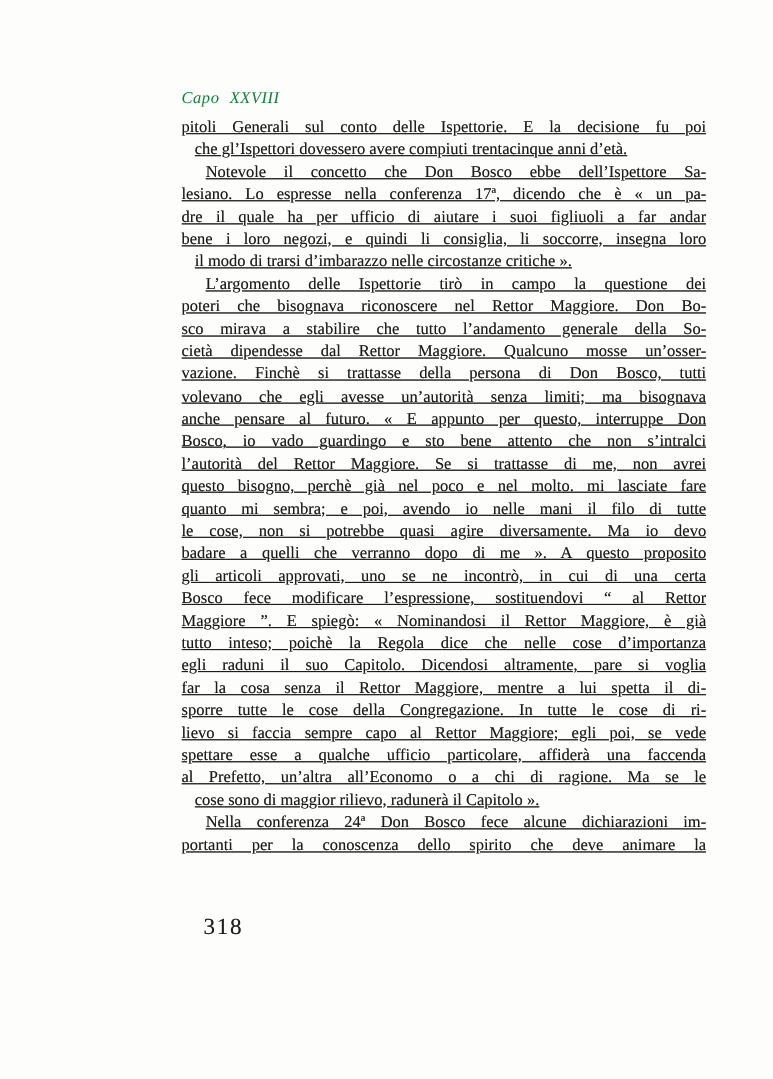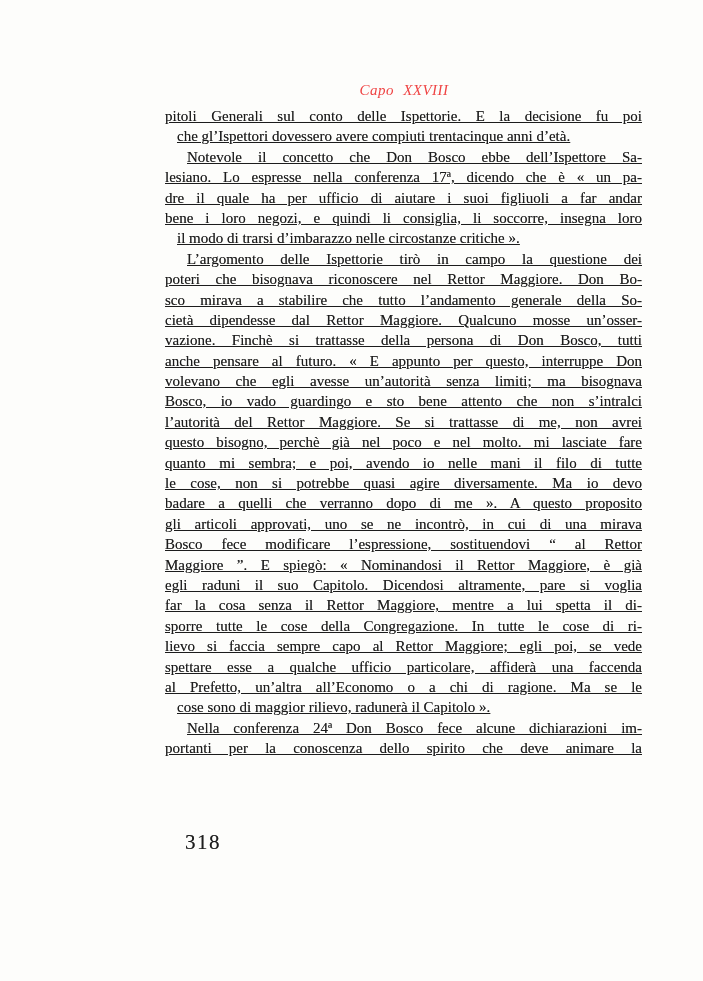--- a/index.html
+++ b/index.html
@@ -14,26 +14,26 @@
     background: #fdfdfb;
     color: #1c1c1c;
     font-family: "Liberation Serif", "DejaVu Serif", serif;
     overflow: hidden;
   }
   .running-header {
     position: absolute;
     top: 82px;
     left: 165px;
     width: 478px;
-    text-align: center;
+    text-align: left;
     font-style: italic;
     font-size: 15px;
     letter-spacing: 0.5px;
     word-spacing: 5px;
-    color: #ef4444;
+    color: #15803d;
   }
   .text-block {
     position: absolute;
     top: 106px;
     left: 165px;
     width: 477px;
     font-size: 15px;
     line-height: 20.4px;
     text-shadow: 0 0 0.4px rgba(20,20,20,0.55);
     text-decoration: underline;
@@ -69,31 +69,32 @@
       <div class="line indent">Notevole il concetto che Don Bosco ebbe dell’Ispettore Sa-</div>
       <div class="line">lesiano. Lo espresse nella conferenza 17ª, dicendo che è « un pa-</div>
       <div class="line">dre il quale ha per ufficio di aiutare i suoi figliuoli a far andar</div>
       <div class="line">bene i loro negozi, e quindi li consiglia, li soccorre, insegna loro</div>
       <div class="line end">il modo di trarsi d’imbarazzo nelle circostanze critiche ».</div>
       <div class="line indent">L’argomento delle Ispettorie tirò in campo la questione dei</div>
       <div class="line">poteri che bisognava riconoscere nel Rettor Maggiore. Don Bo-</div>
       <div class="line">sco mirava a stabilire che tutto l’andamento generale della So-</div>
       <div class="line">cietà dipendesse dal Rettor Maggiore. Qualcuno mosse un’osser-</div>
       <div class="line">vazione. Finchè si trattasse della persona di Don Bosco, tutti</div>
+      <div class="line">volevano che egli avesse un’autorità senza limiti; ma bisognava</div>
       <div class="line">anche pensare al futuro. « E appunto per questo, interruppe Don</div>
-      <div class="line">volevano che egli avesse un’autorità senza limiti; ma bisognava</div>
       <div class="line">Bosco, io vado guardingo e sto bene attento che non s’intralci</div>
       <div class="line">l’autorità del Rettor Maggiore. Se si trattasse di me, non avrei</div>
       <div class="line">questo bisogno, perchè già nel poco e nel molto. mi lasciate fare</div>
       <div class="line">quanto mi sembra; e poi, avendo io nelle mani il filo di tutte</div>
       <div class="line">le cose, non si potrebbe quasi agire diversamente. Ma io devo</div>
       <div class="line">badare a quelli che verranno dopo di me ». A questo proposito</div>
-      <div class="line">gli articoli approvati, uno se ne incontrò, in cui di una mirava</div>
+      <div class="line">gli articoli approvati, uno se ne incontrò, in cui di una certa</div>
       <div class="line">Bosco fece modificare l’espressione, sostituendovi “ al Rettor</div>
       <div class="line">Maggiore ”. E spiegò: « Nominandosi il Rettor Maggiore, è già</div>
+      <div class="line">tutto inteso; poichè la Regola dice che nelle cose d’importanza</div>
       <div class="line">egli raduni il suo Capitolo. Dicendosi altramente, pare si voglia</div>
       <div class="line">far la cosa senza il Rettor Maggiore, mentre a lui spetta il di-</div>
       <div class="line">sporre tutte le cose della Congregazione. In tutte le cose di ri-</div>
       <div class="line">lievo si faccia sempre capo al Rettor Maggiore; egli poi, se vede</div>
       <div class="line">spettare esse a qualche ufficio particolare, affiderà una faccenda</div>
       <div class="line">al Prefetto, un’altra all’Economo o a chi di ragione. Ma se le</div>
       <div class="line end">cose sono di maggior rilievo, radunerà il Capitolo ».</div>
       <div class="line indent">Nella conferenza 24ª Don Bosco fece alcune dichiarazioni im-</div>
       <div class="line">portanti per la conoscenza dello spirito che deve animare la</div>
     </div>

